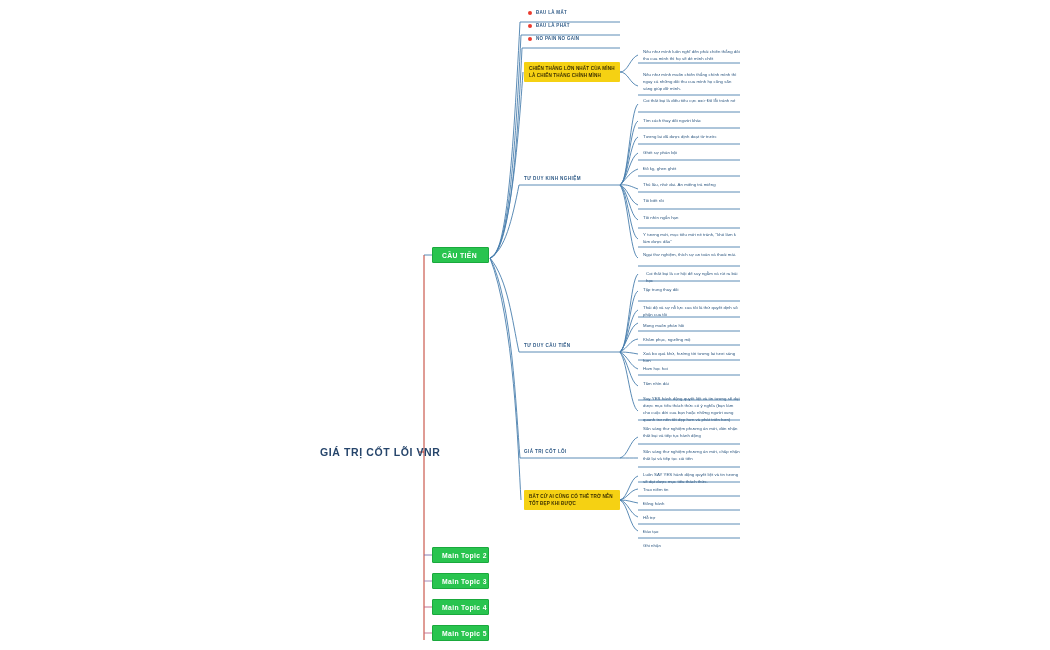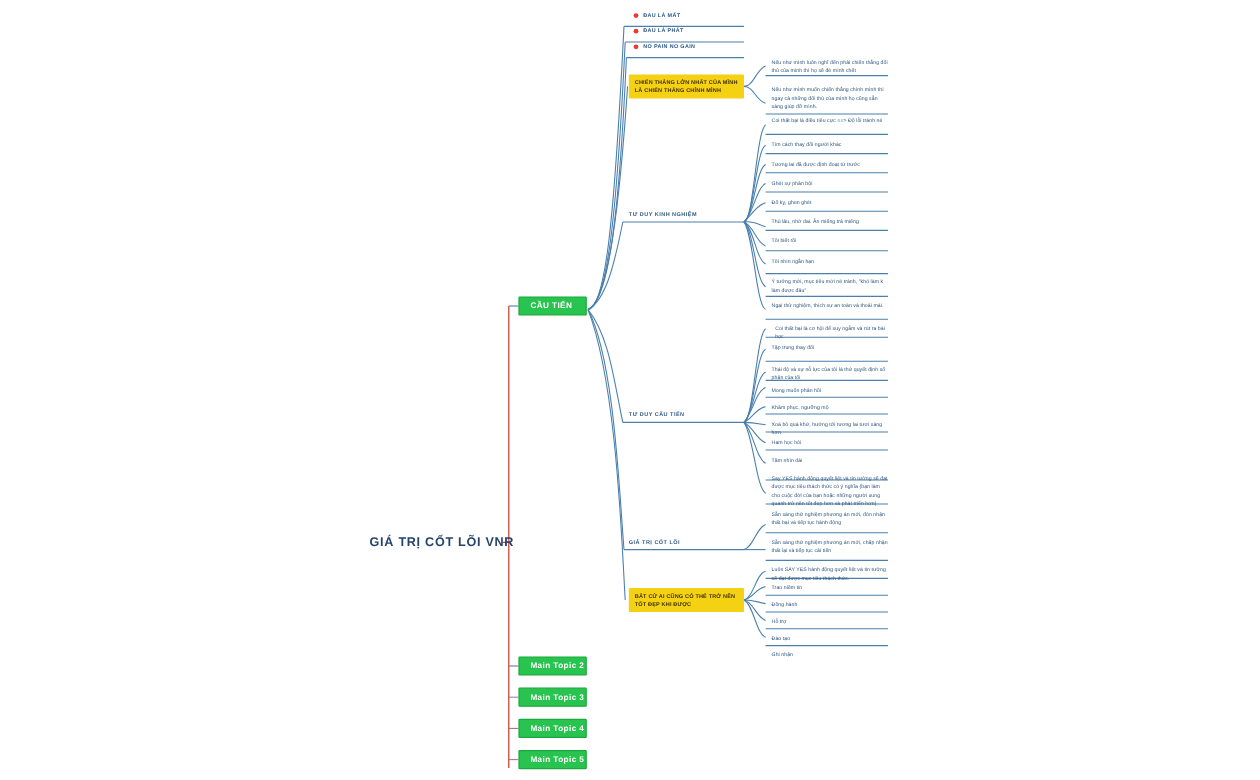--- a/index.html
+++ b/index.html
@@ -184,21 +184,21 @@
       <path d="M638,444 L740,444"></path>
       <path d="M638,467 L740,467"></path>
       <path d="M638,482 L740,482"></path>
       <path d="M638,496 L740,496"></path>
       <path d="M638,510 L740,510"></path>
       <path d="M638,524 L740,524"></path>
       <path d="M638,538 L740,538"></path>
     </g>
   </svg>
 
-  <div class="root-node" style="left:308px;top:446px;">GIÁ TRỊ CỐT LÕI VNR</div>
+  <div class="root-node" style="left:320px;top:446px;">GIÁ TRỊ CỐT LÕI VNR</div>
 
   <div class="green-node" style="left:432px;top:247px;width:57px;height:16px;">
     <span>CẦU TIẾN</span>
   </div>
   <div class="green-node" style="left:432px;top:547px;width:57px;height:16px;">
     <span>Main Topic 2</span>
   </div>
   <div class="green-node" style="left:432px;top:573px;width:57px;height:16px;">
     <span>Main Topic 3</span>
   </div>

